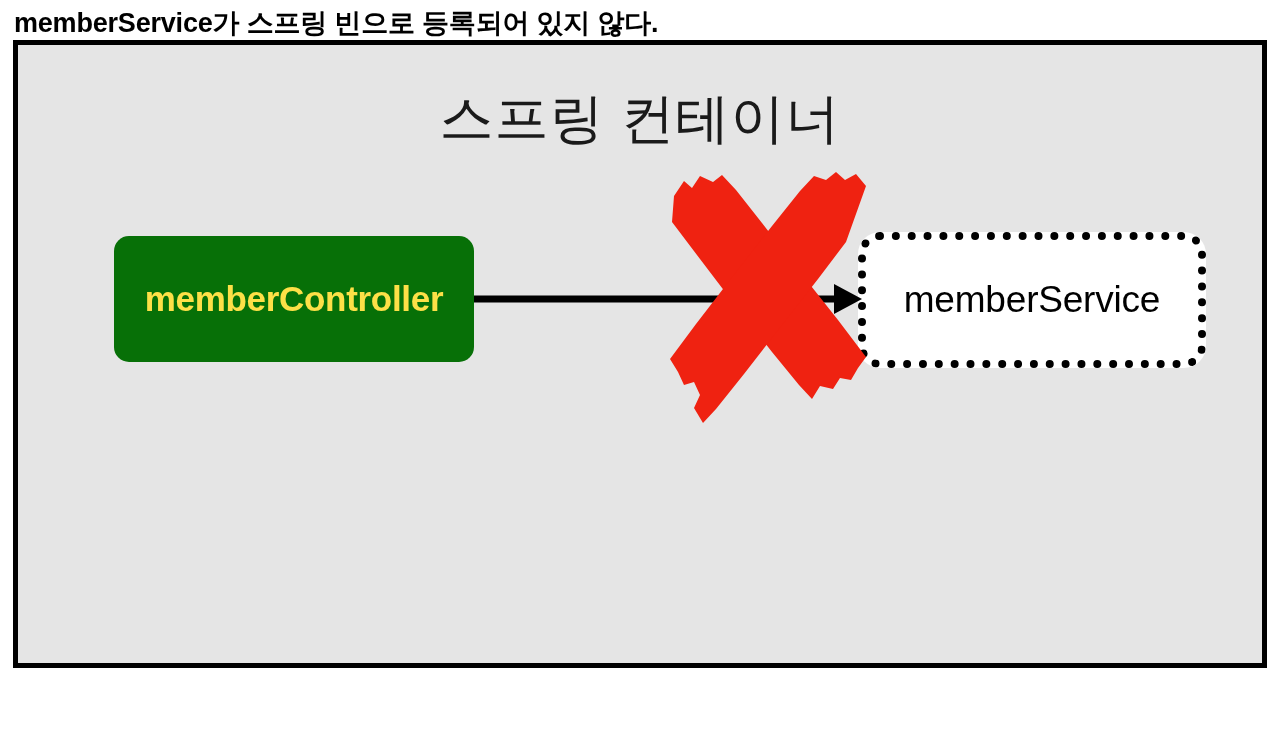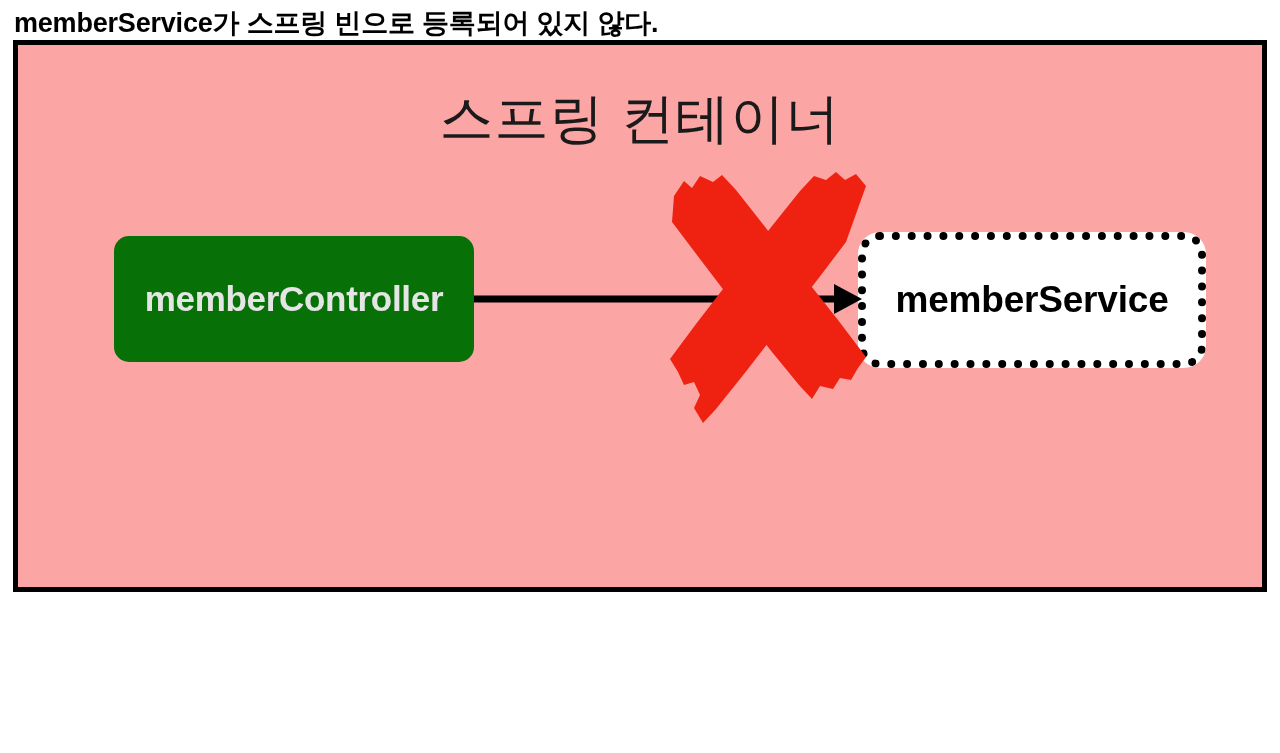--- a/index.html
+++ b/index.html
@@ -26,24 +26,24 @@
     letter-spacing: -0.2px;
     white-space: nowrap;
   }
 
   
   .container-frame {
     position: absolute;
     left: 13px;
     top: 40px;
     width: 1254px;
-    height: 552px;
+    height: 628px;
     border: 5px solid #000000;
     box-sizing: border-box;
-    background: #fca5a5;
+    background: #e5e5e5;
   }
 
   .container-title {
     position: absolute;
     left: 0;
     top: 38px;
     width: 100%;
     text-align: center;
     font-size: 54px;
     font-weight: 400;
@@ -68,21 +68,21 @@
     top: 236px;
     width: 360px;
     height: 126px;
     background: #077007;
     border-radius: 15px;
     display: flex;
     align-items: center;
     justify-content: center;
   }
   .bean-box-registered .bean-label {
-    color: #e5e5e5;
+    color: #fde047;
     font-size: 35px;
     font-weight: bold;
     letter-spacing: -0.3px;
     white-space: nowrap;
   }
 
   
   .bean-box-missing {
     position: absolute;
     left: 858px;
@@ -93,21 +93,21 @@
     border: 8px dotted #000000;
     border-radius: 22px;
     box-sizing: border-box;
     display: flex;
     align-items: center;
     justify-content: center;
   }
   .bean-box-missing .bean-label {
     color: #000000;
     font-size: 37px;
-    font-weight: 700;
+    font-weight: 400;
     letter-spacing: -0.2px;
     white-space: nowrap;
   }
 
   
   .overlay-svg {
     position: absolute;
     left: 0;
     top: 0;
     width: 1280px;

